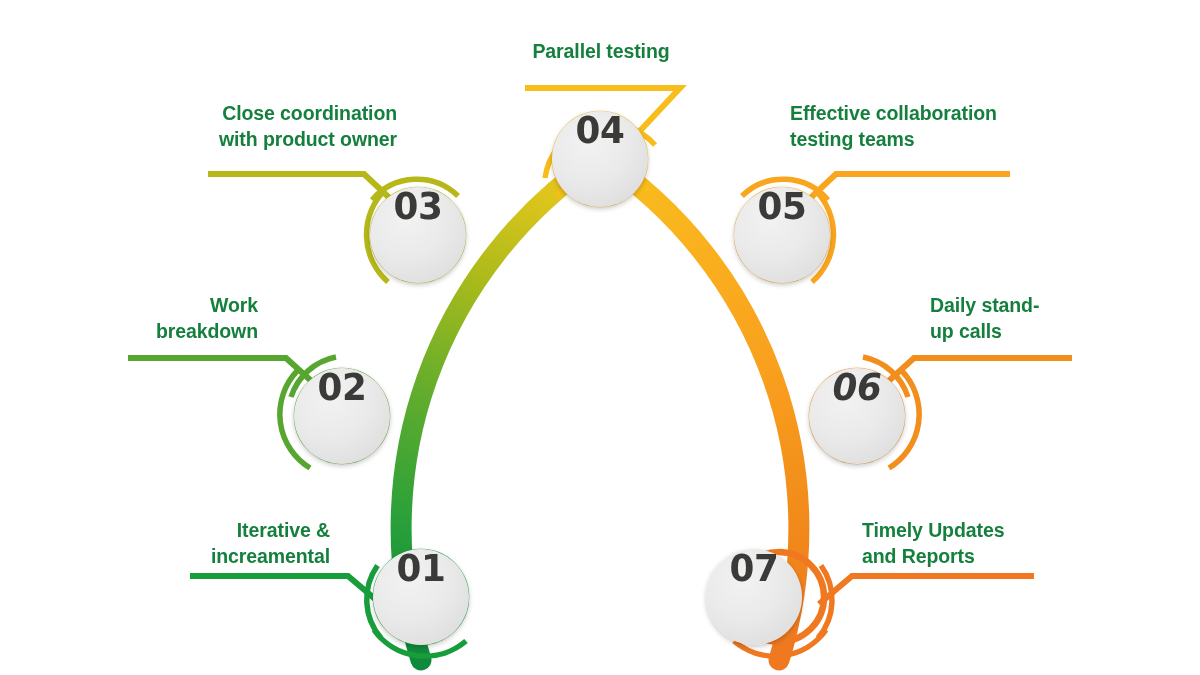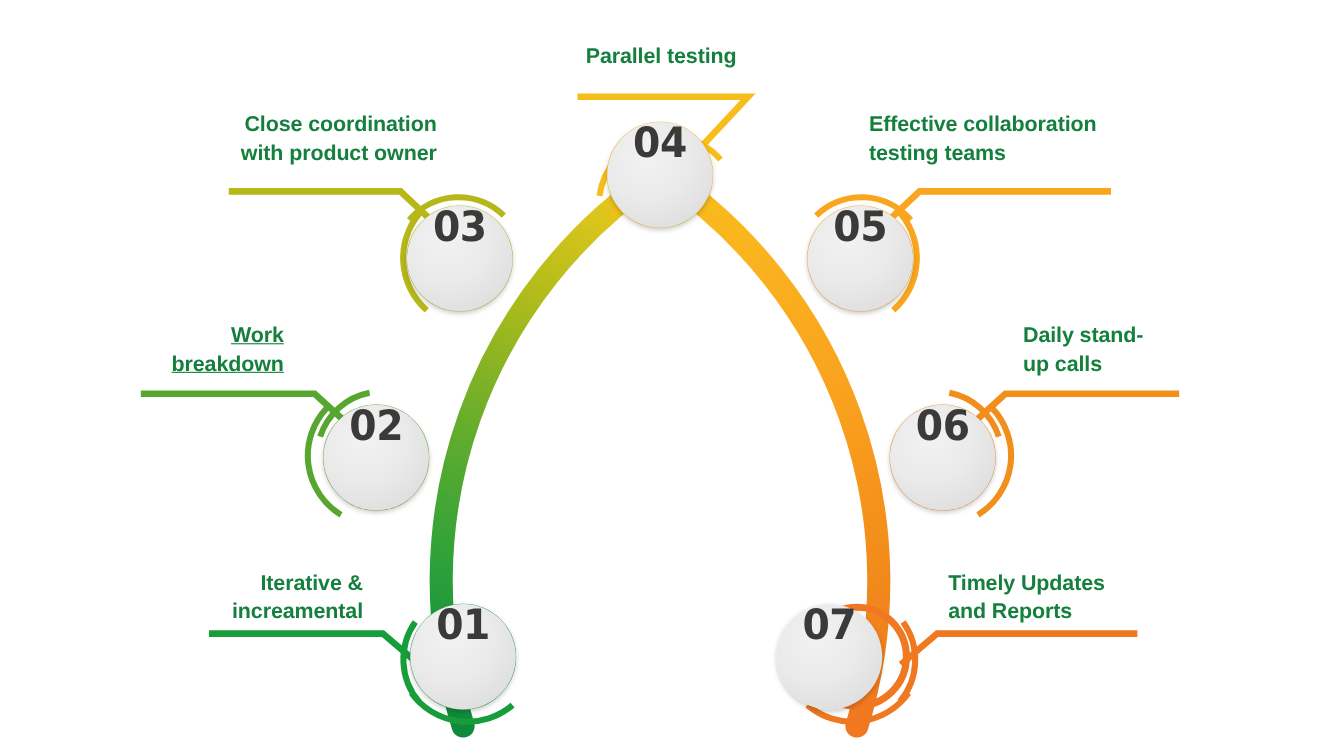--- a/index.html
+++ b/index.html
@@ -154,31 +154,31 @@
   </div>
   <div class="node" style="left:418px;top:235px;">
     <span class="num">03</span>
   </div>
   <div class="node" style="left:600px;top:159px;">
     <span class="num">04</span>
   </div>
   <div class="node" style="left:782px;top:235px;">
     <span class="num">05</span>
   </div>
-  <div class="node" style="left:857px;top:416px;">
+  <div class="node" style="left:857px;top:416px;font-style:italic;">
     <span class="num">06</span>
   </div>
   <div class="node" style="left:754px;top:597px;">
     <span class="num">07</span>
   </div>
 
   <div class="label r" style="left:60px;top:518px;width:270px;">Iterative &amp;
 increamental</div>
 
-  <div class="label r" style="left:0px;top:293px;width:258px;text-decoration:underline;">Work
+  <div class="label r" style="left:0px;top:293px;width:258px;">Work
 breakdown</div>
 
   <div class="label r" style="left:90px;top:101px;width:307px;">Close coordination
 with product owner</div>
 
   <div class="label c" style="left:451px;top:39px;width:300px;">Parallel testing</div>
 
   <div class="label l" style="left:790px;top:101px;width:310px;">Effective collaboration
 testing teams</div>
 

